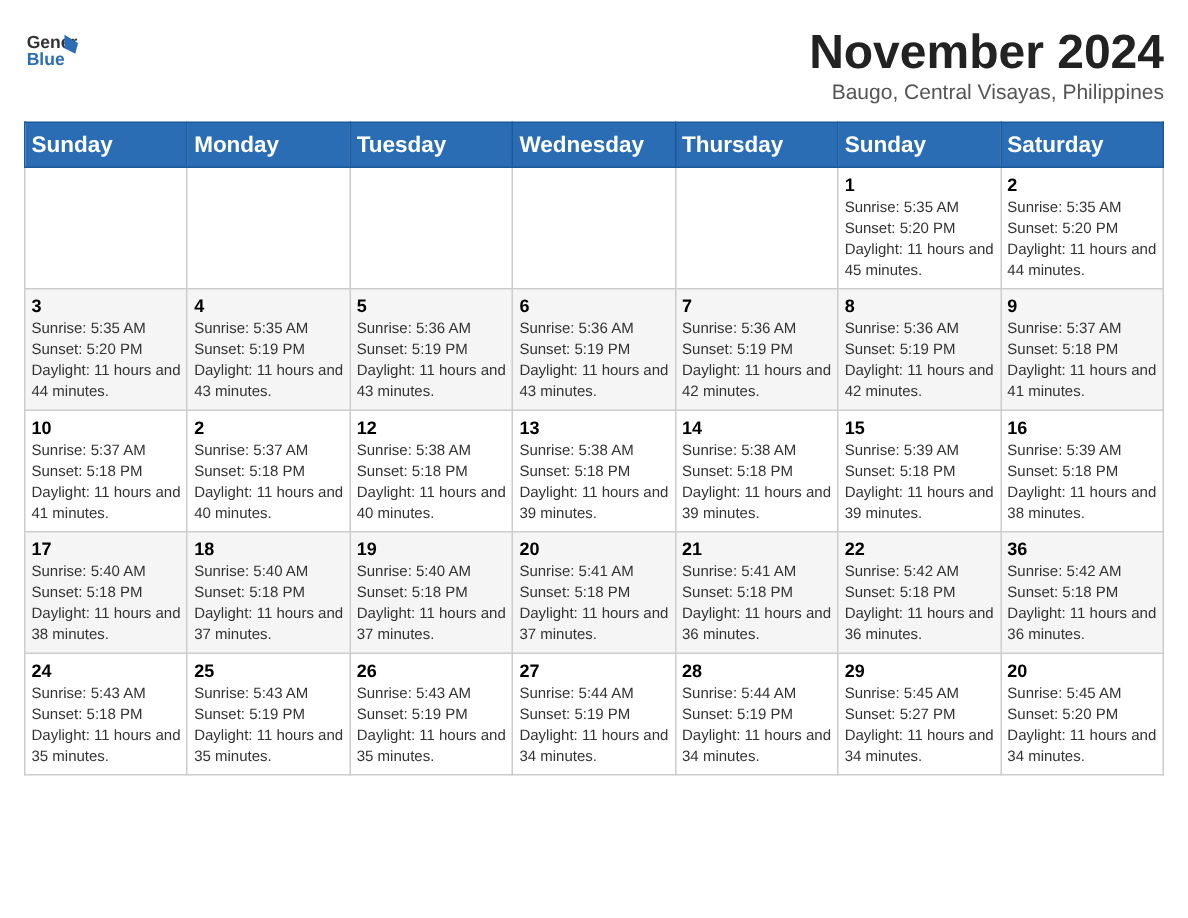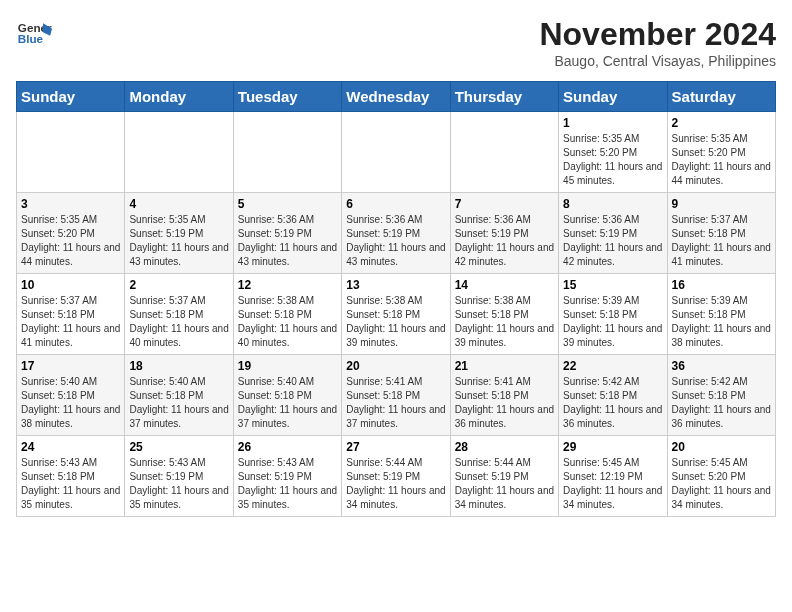--- a/index.html
+++ b/index.html
@@ -284,21 +284,21 @@
         </td>
         <td>
           <span class="day-number">28</span>
           <div class="day-info">Sunrise: 5:44 AM
 Sunset: 5:19 PM
 Daylight: 11 hours and 34 minutes.</div>
         </td>
         <td>
           <span class="day-number">29</span>
           <div class="day-info">Sunrise: 5:45 AM
-Sunset: 12:19 PM
+Sunset: 5:27 PM
 Daylight: 11 hours and 34 minutes.</div>
         </td>
         <td>
           <span class="day-number">20</span>
           <div class="day-info">Sunrise: 5:45 AM
 Sunset: 5:20 PM
 Daylight: 11 hours and 34 minutes.</div>
         </td>
       </tr>
     </tbody>

